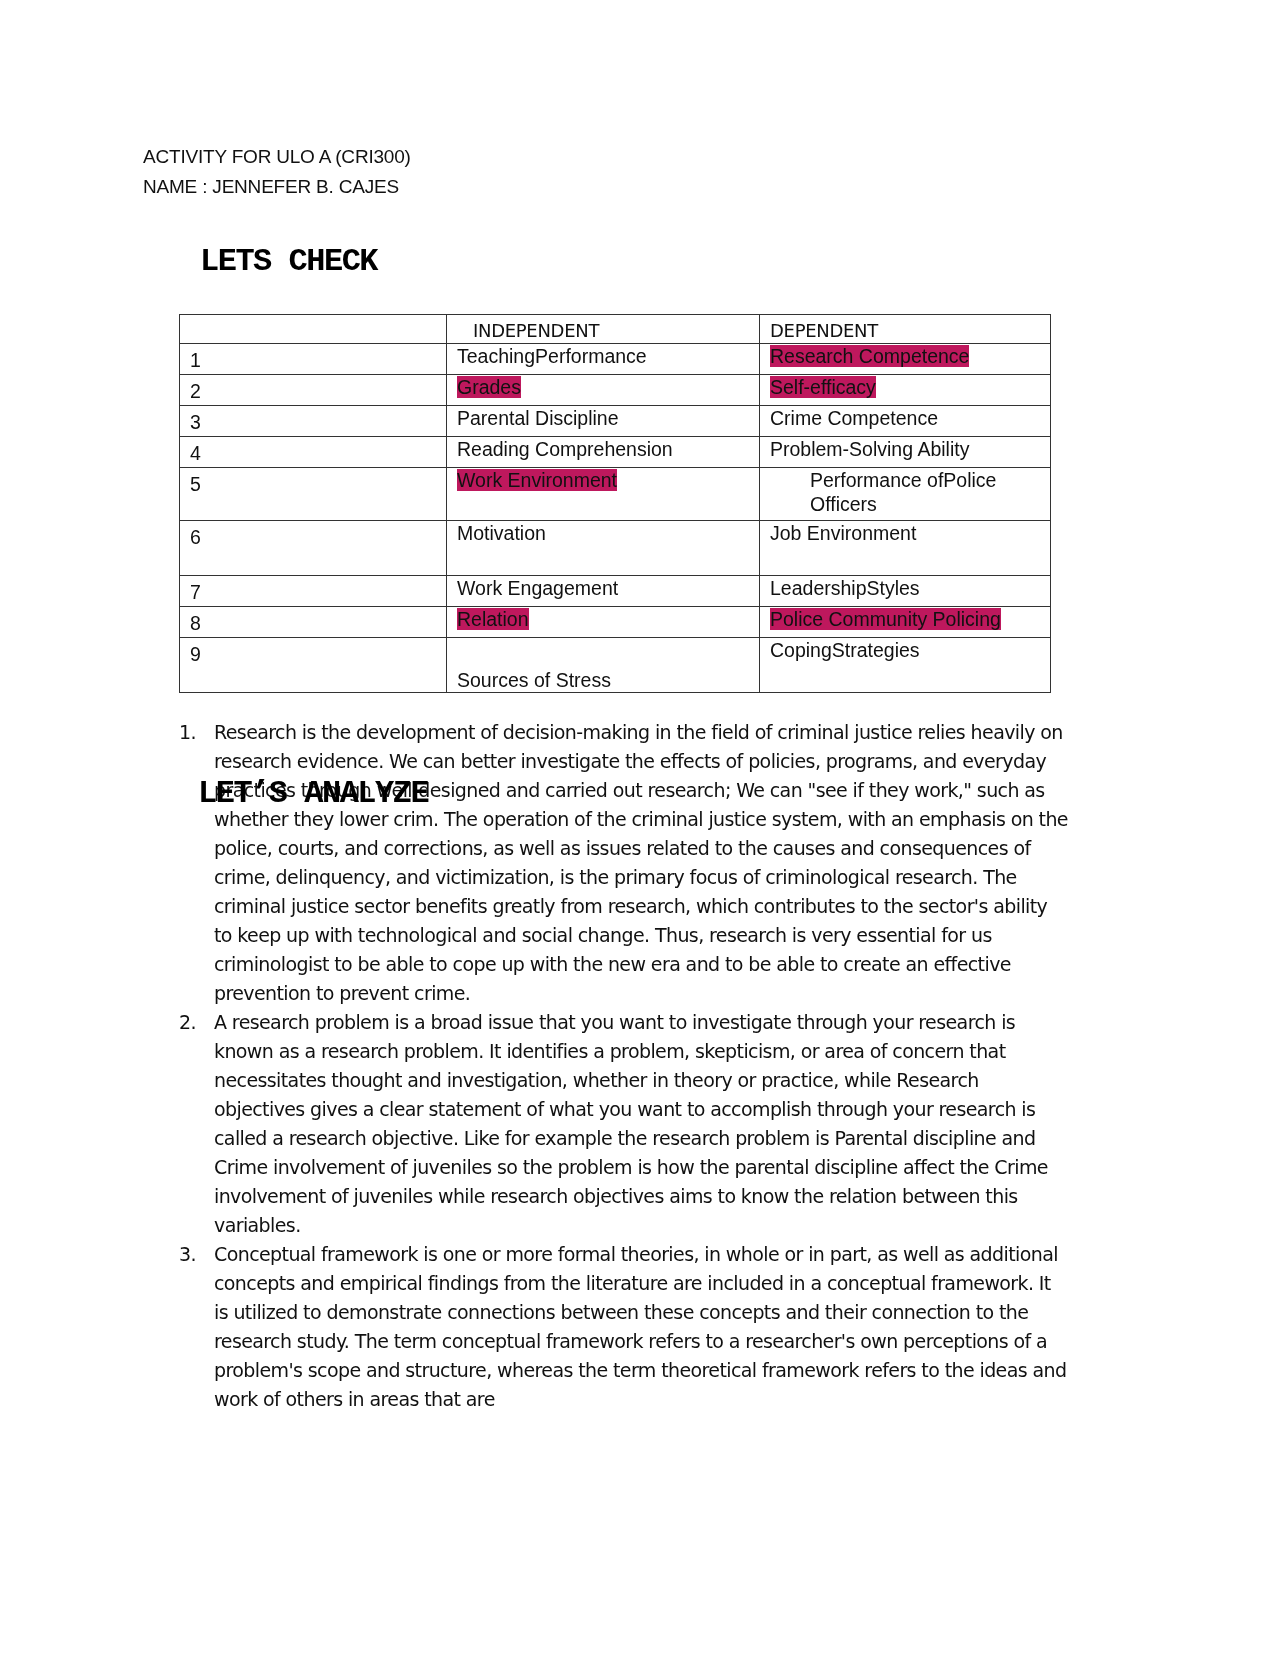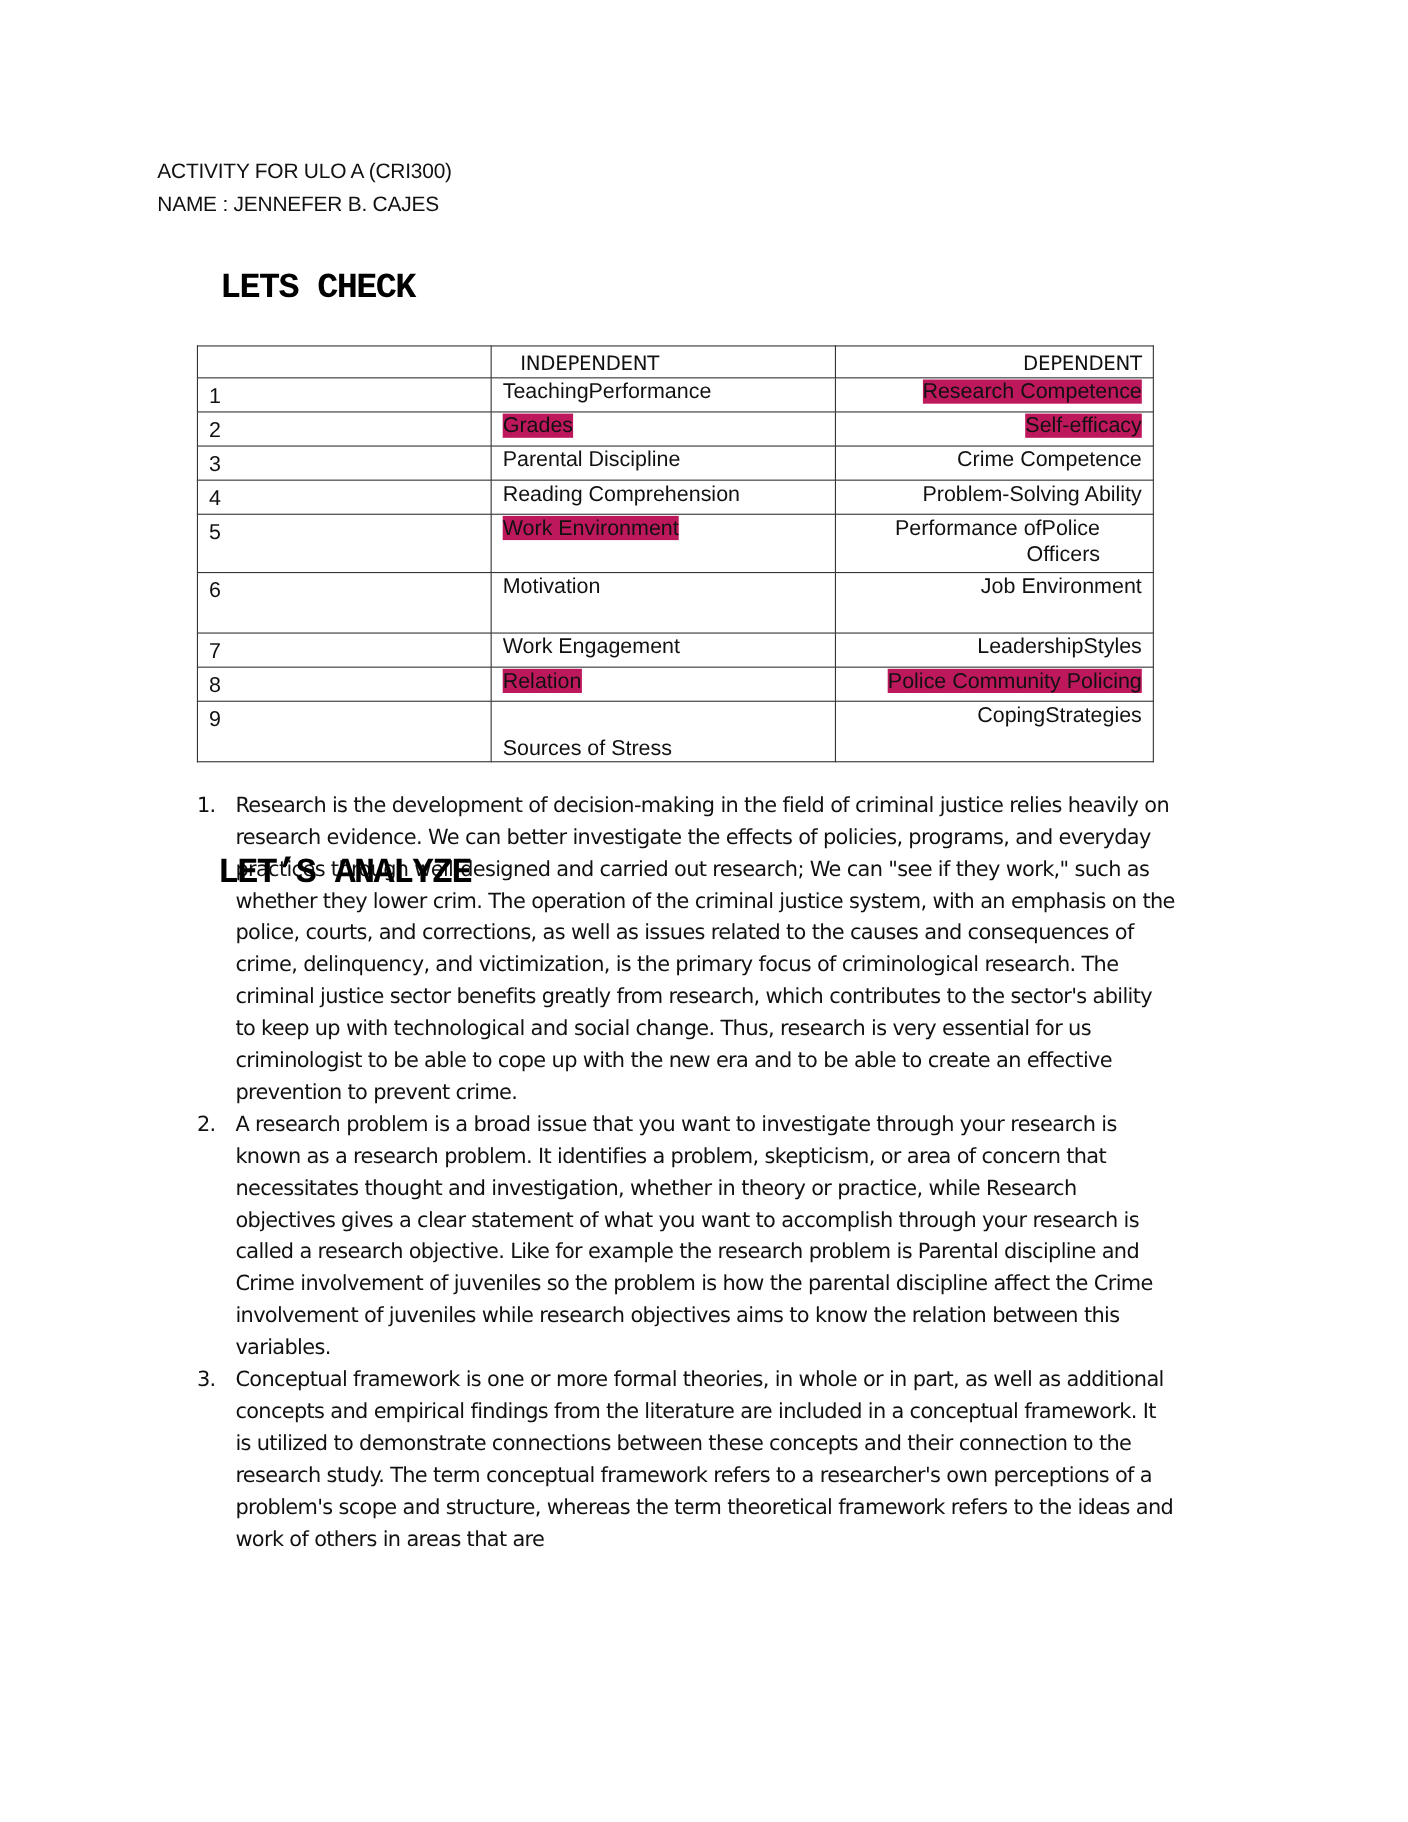--- a/index.html
+++ b/index.html
@@ -4,21 +4,21 @@
 <style>
   html, body { margin: 0; padding: 0; background: #ffffff; }
   body { width: 1280px; height: 1656px; position: relative; overflow: hidden; color: #111; }
   .page { position: absolute; left: 0; top: 0; width: 1280px; height: 1656px; background: #fff; }
   .hdr-line { position: absolute; left: 143px; font-family: "Liberation Sans", sans-serif; font-size: 19px; letter-spacing: -0.2px; color: #111; line-height: 22px; }
   .section-title { position: absolute; font-family: Liberation Mono, monospace; font-weight: bold; font-size: 32px; letter-spacing: -1.5px; color: #000; line-height: 36px; white-space: nowrap; }
   table.vars { position: absolute; left: 179px; top: 314px; border-collapse: collapse; font-family: "Liberation Sans", sans-serif; font-size: 19.5px; color: #111; }
   table.vars td { border: 1.5px solid #333; padding: 0 10px; vertical-align: top; line-height: 24px; }
   table.vars td.num { width: 246px; }
   table.vars td.ind { width: 276px; }
-  table.vars td.dep { width: 268px; text-align: right; }
+  table.vars td.dep { width: 268px; }
   .hl { background: #be185d; }
   .hdr-cell { font-family: "DejaVu Sans", sans-serif; font-size: 18px; letter-spacing: -0.3px; }
   ol.answers { position: absolute; left: 179px; top: 718px; width: 890px; margin: 0; padding: 0; list-style: none; font-family: "DejaVu Sans", sans-serif; font-size: 19px; letter-spacing: -0.6px; line-height: 29px; color: #111; }
   ol.answers li { position: relative; padding-left: 35px; }
   ol.answers li .marker { position: absolute; left: 0; top: 0; }
 </style>
 </head>
 <body>
 
 <div class="page">
@@ -52,21 +52,21 @@
     </tr>
     <tr>
       <td class="num" style="padding-top:4px;height:26px;">4</td>
       <td class="ind"><span>Reading Comprehension</span></td>
       <td class="dep"><span>Problem-Solving Ability</span></td>
     </tr>
     <tr>
       <td class="num" style="padding-top:4px;height:48px;">5</td>
       <td class="ind"><span class="hl">Work Environment</span></td>
       <td class="dep">
-            <span style="display:block;width:230px;">Performance ofPolice Officers</span>
+            <span style="display:block;width:230px;margin-left:40px;">Performance ofPolice Officers</span>
           </td>
     </tr>
     <tr>
       <td class="num" style="padding-top:4px;height:50px;">6</td>
       <td class="ind"><span>Motivation</span></td>
       <td class="dep"><span>Job Environment</span></td>
     </tr>
     <tr>
       <td class="num" style="padding-top:4px;height:26px;">7</td>
       <td class="ind"><span>Work Engagement</span></td>

